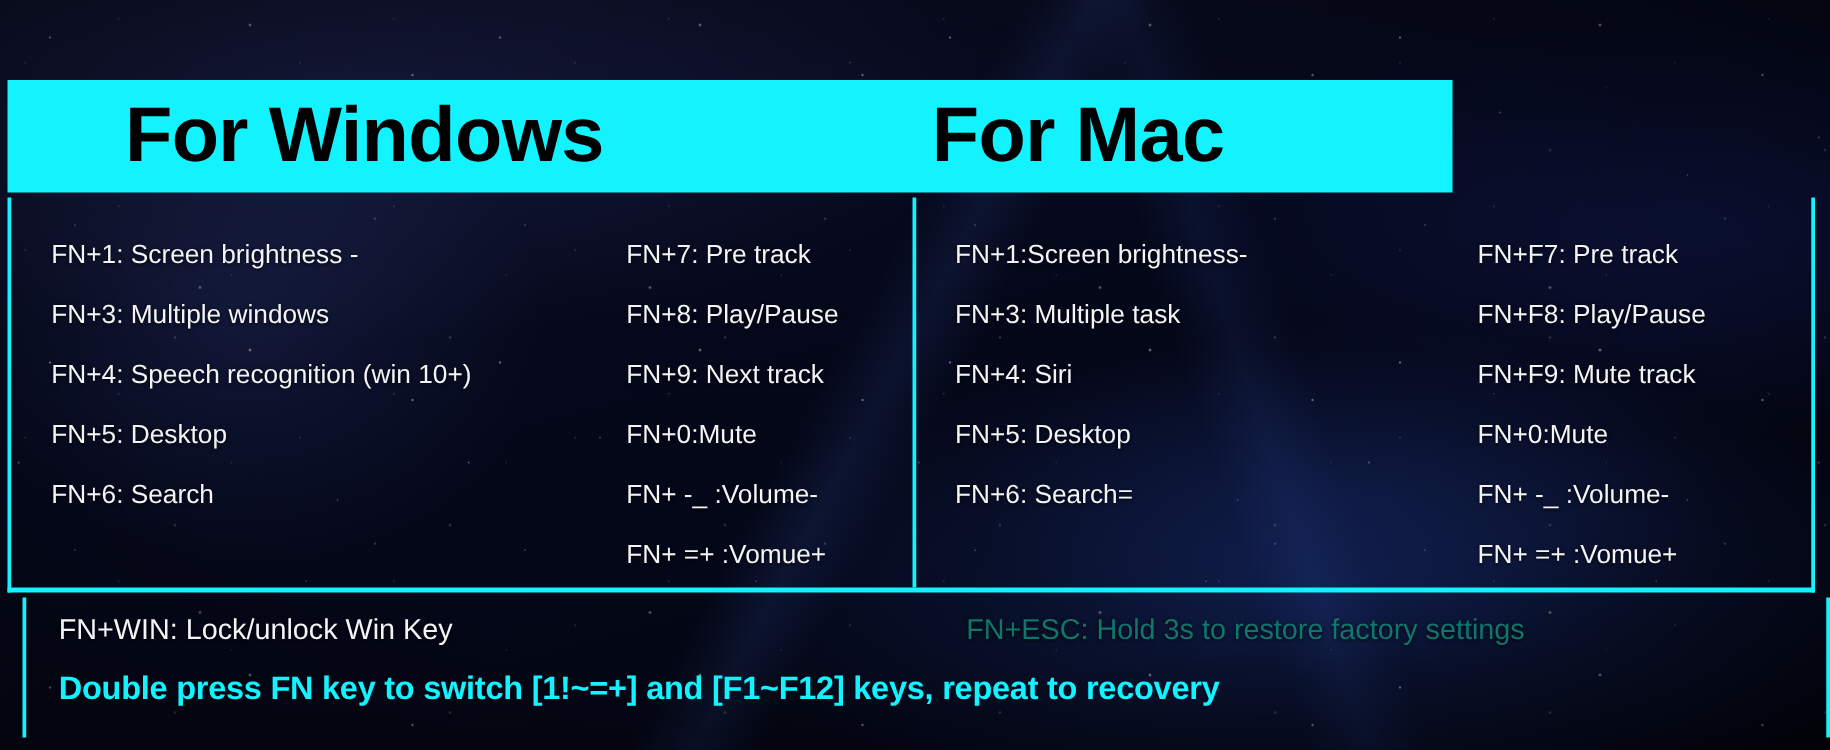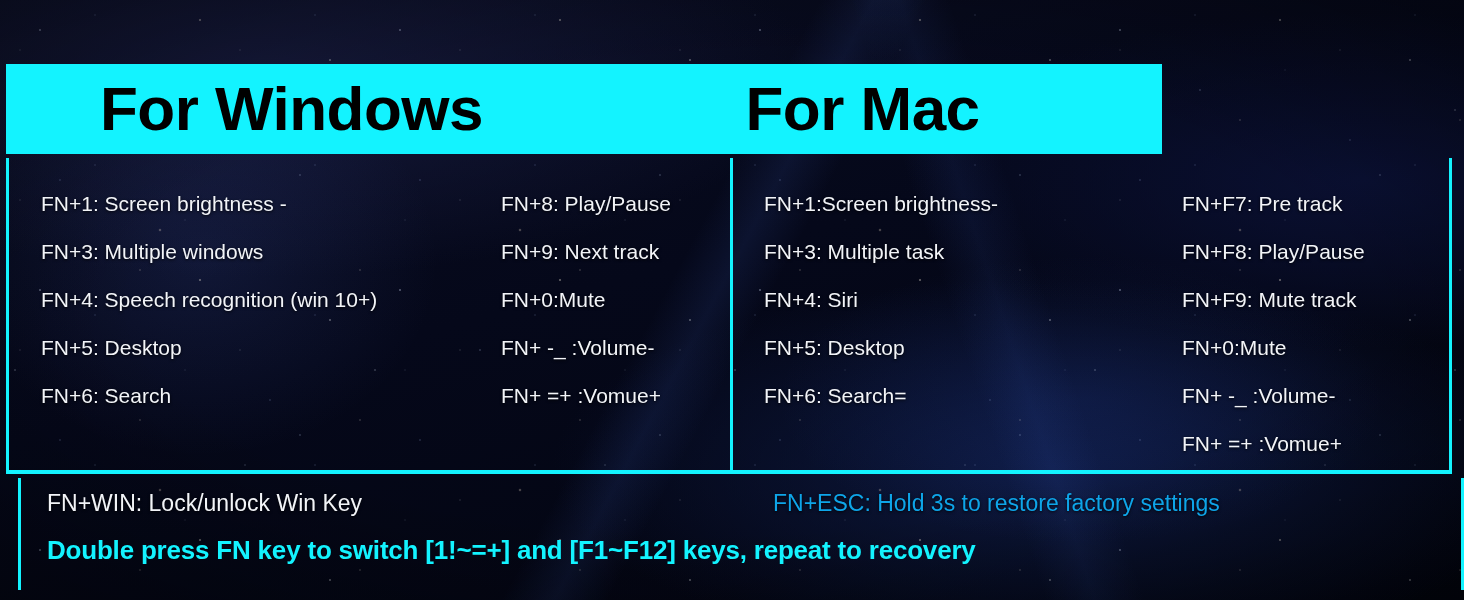--- a/index.html
+++ b/index.html
@@ -156,21 +156,21 @@
     box-sizing: border-box;
     color: #f2f4f8;
     font-size: 23px;
     white-space: nowrap;
     text-shadow: 0 1px 3px rgba(0,0,0,.85);
   }
   .footer-right {
     flex: 1 1 auto;
     padding-left: 30px;
     box-sizing: border-box;
-    color: #0ea5e9;
+    color: #0f766e;
     font-size: 23px;
     white-space: nowrap;
     text-shadow: 0 1px 3px rgba(0,0,0,.85);
   }
   .footer-note {
     padding-left: 26px;
     color: var(--cyan, #13F3FF);
     font-size: 26px;
     font-weight: bold;
     line-height: 44px;
@@ -200,20 +200,21 @@
 
     <div class="panel windows">
       <div class="col col-a">
         <div class="shortcut">FN+1: Screen brightness -</div>
         <div class="shortcut">FN+3: Multiple windows</div>
         <div class="shortcut">FN+4: Speech recognition (win 10+)</div>
         <div class="shortcut">FN+5: Desktop</div>
         <div class="shortcut">FN+6: Search</div>
       </div>
       <div class="col col-b">
+        <div class="shortcut">FN+7: Pre track</div>
         <div class="shortcut">FN+8: Play/Pause</div>
         <div class="shortcut">FN+9: Next track</div>
         <div class="shortcut">FN+0:Mute</div>
         <div class="shortcut">FN+ -_ :Volume-</div>
         <div class="shortcut">FN+ =+ :Vomue+</div>
       </div>
     </div>
 
     <div class="panel mac">
       <div class="col col-a">

